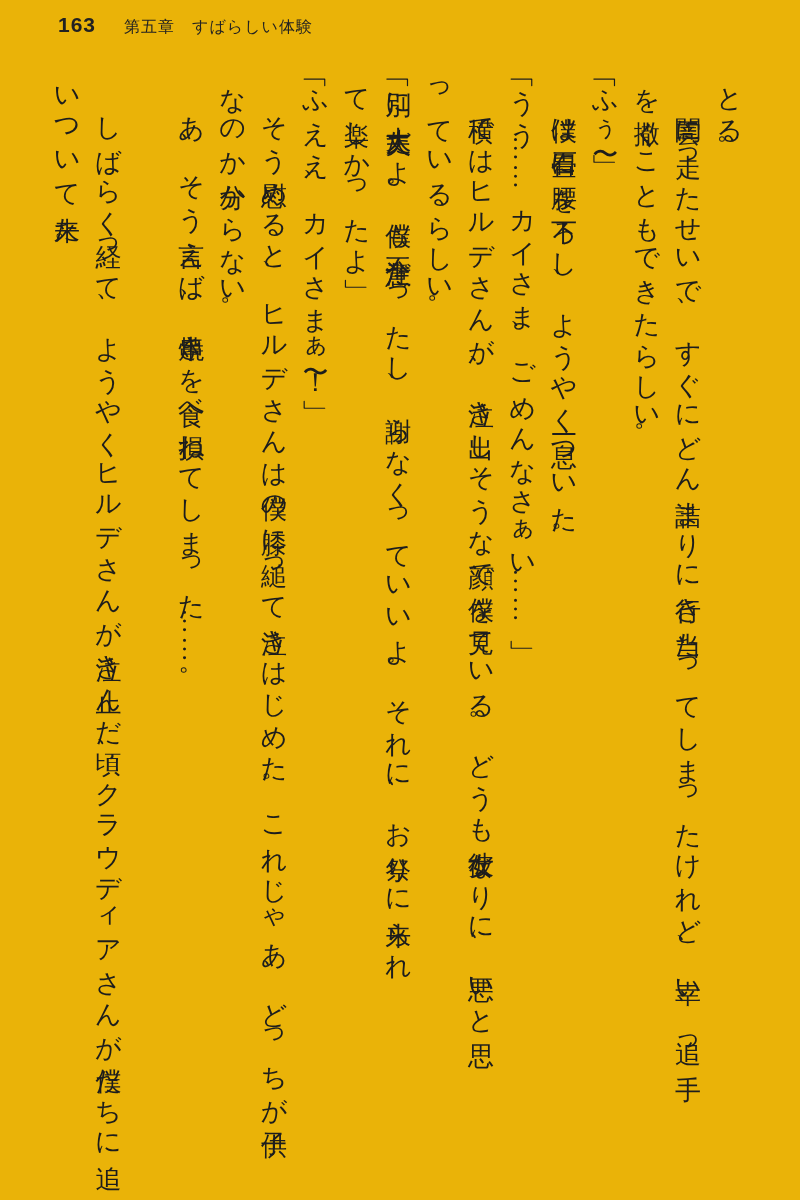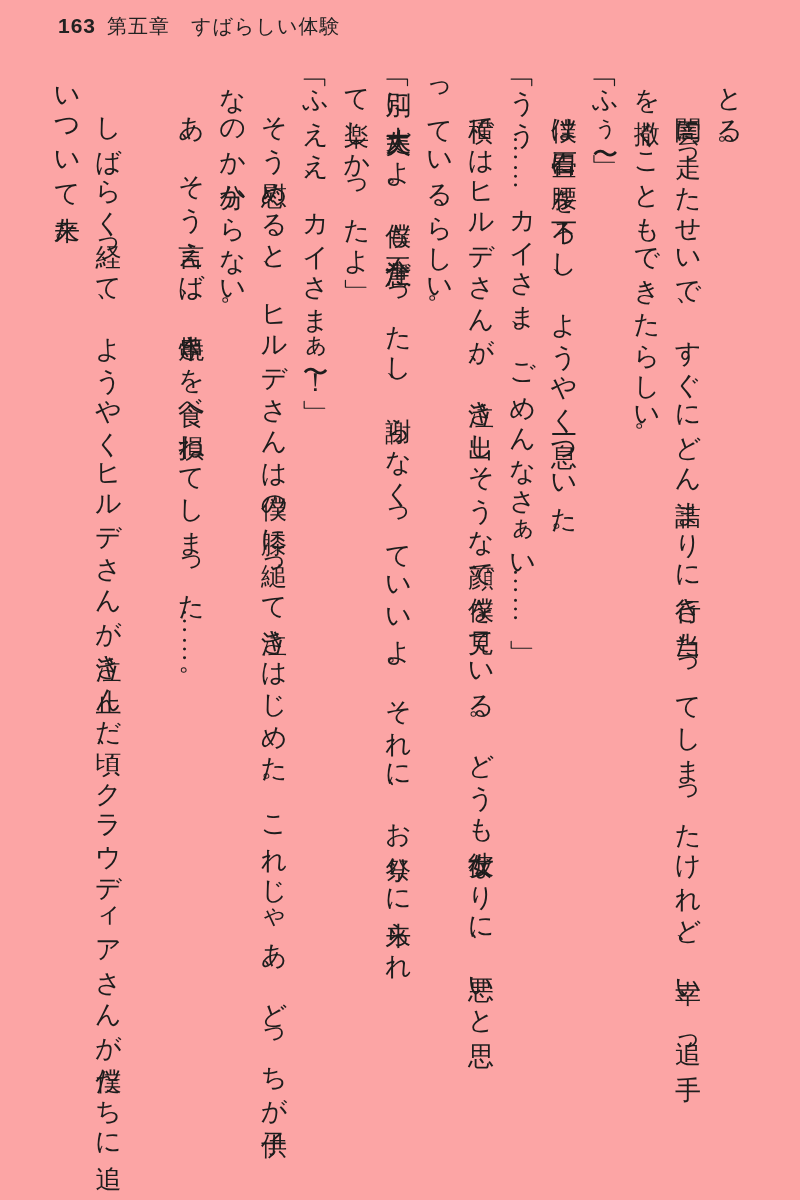--- a/index.html
+++ b/index.html
@@ -3,42 +3,42 @@
 <meta charset="utf-8">
 <style>
   html, body {
     margin: 0;
     padding: 0;
   }
   .page {
     position: relative;
     width: 800px;
     height: 1200px;
-    background: #fca5a5;
+    background: #eab308;
     overflow: hidden;
     color: #1f1f1f;
   }
   
   .running-head {
     position: absolute;
     top: 13px;
     left: 58px;
     display: flex;
     align-items: baseline;
     font-family: "Liberation Sans", sans-serif;
     color: #222;
   }
   .page-number {
     font-size: 21px;
     font-weight: 600;
     letter-spacing: 1px;
   }
   .chapter-title {
-    font-size: 20px;
-    margin-left: 11px;
+    font-size: 16px;
+    margin-left: 28px;
     letter-spacing: 1px;
   }
   
   .body-text {
     position: absolute;
     top: 70px;
     right: 50px;
     height: 1126px;
     writing-mode: vertical-rl;
     font-family: "Liberation Serif", "DejaVu Serif", serif;

